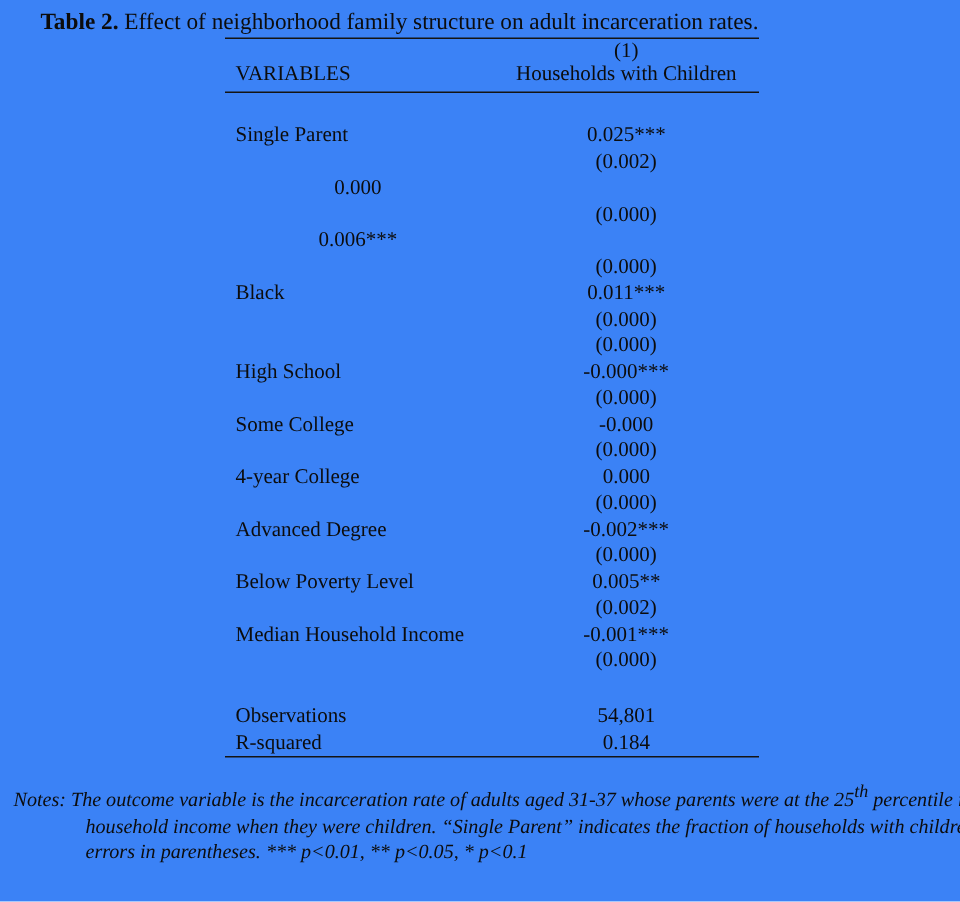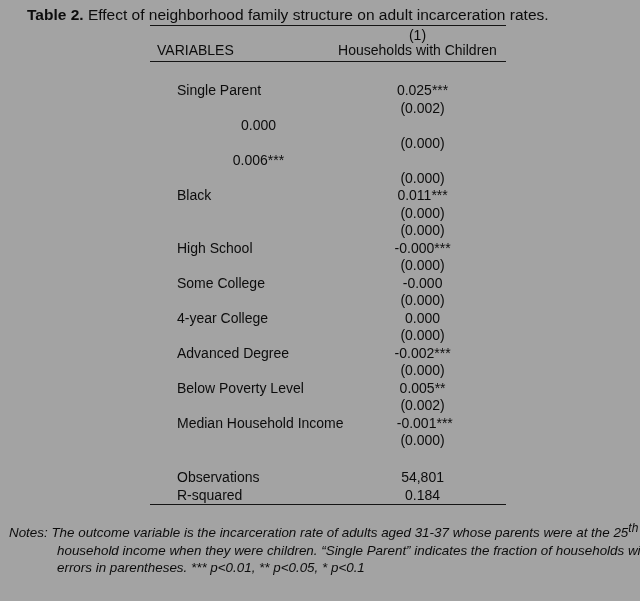--- a/index.html
+++ b/index.html
@@ -1,33 +1,33 @@
 <!DOCTYPE html>
 <html><head>
 <meta charset="utf-8">
 <style>
   html,body { margin:0; padding:0; background:#ffffff; }
   .page {
-    position:relative; width:640px; height:601px; background:#a3a3a3;
-    font-family:Liberation Sans, sans-serif; color:#0c0c0c; overflow:hidden;
+    position:relative; width:640px; height:601px; background:#3b82f6;
+    font-family:Liberation Serif, serif; color:#0c0c0c; overflow:hidden;
   }
   .title {
     position:absolute; left:27px; top:6px; font-size:15.5px; white-space:nowrap;
   }
   .title-label { font-weight:bold; }
   .reg-table {
     position:absolute; left:150px; top:25px; width:356px;
     border-top:1.6px solid #141414; font-size:14px;
   }
   .thead { border-bottom:1.6px solid #141414; padding:2px 0 4px 0; }
   .hrow { display:flex; line-height:14.5px; }
   .cell-l { width:172px; padding-left:7px; white-space:nowrap; }
   .cell-v { width:177px; text-align:center; white-space:nowrap; }
   .tbody { padding-top:20px; border-bottom:1.7px solid #141414; }
-  .trow { display:flex; height:17.5px; line-height:17.5px;margin-left:20px; }
+  .trow { display:flex; height:17.5px; line-height:17.5px; }
   .spacer-row { height:17.5px; margin-top:2px; }
   .notes {
     position:absolute; left:9px; top:524px; width:632px;
     font-style:italic; font-size:13.4px; line-height:17.7px;
   }
   .note-line { white-space:nowrap; }
   .note-cont { padding-left:48px; }
   sup { font-size:12px; line-height:0; }
 </style>
 </head>

